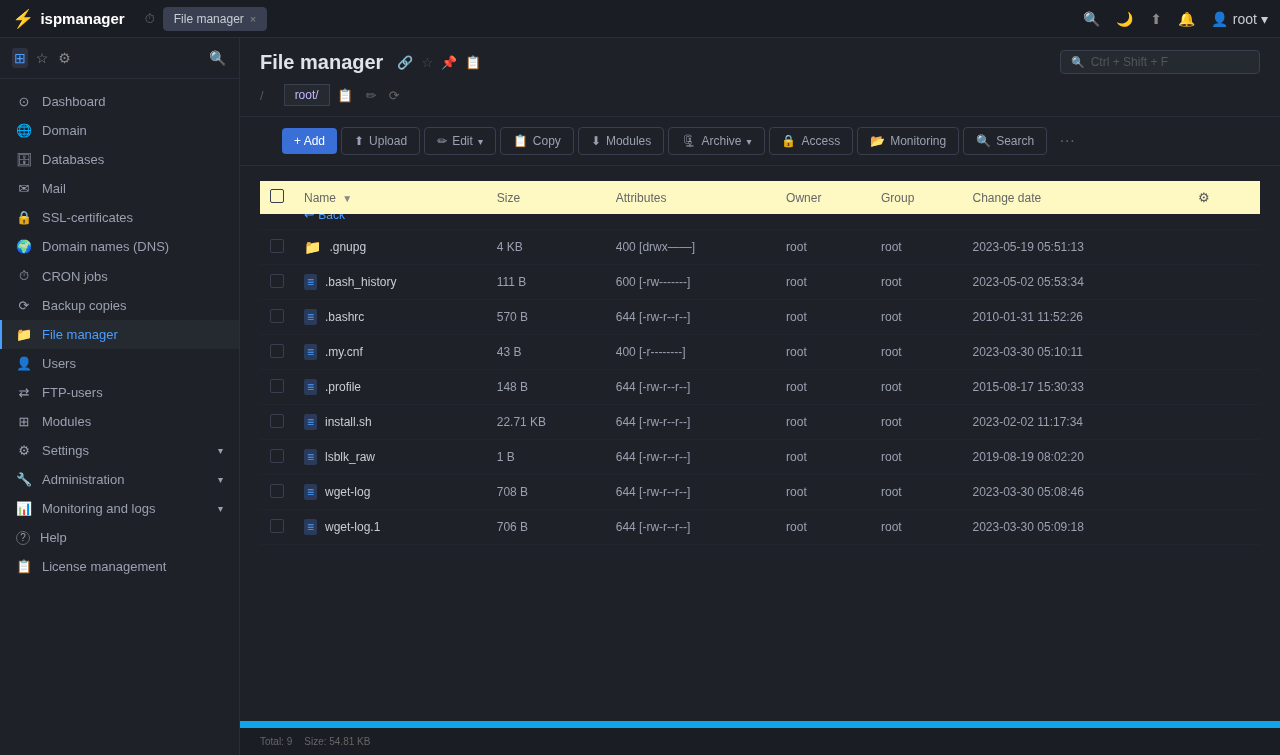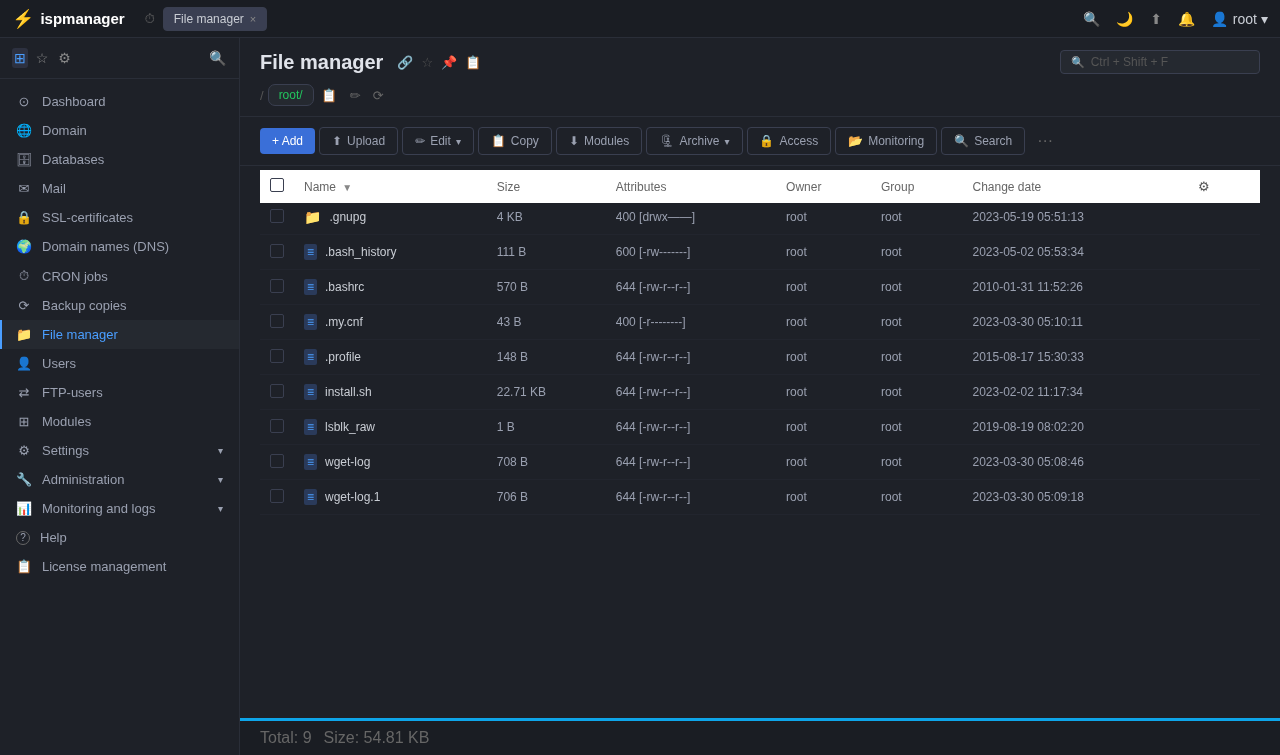--- a/index.html
+++ b/index.html
@@ -39,53 +39,53 @@
     .content-header { padding: 12px 20px 0 20px; border-bottom: 1px solid #2a2e38; flex-shrink: 0; }
     .page-title-row { display: flex; align-items: center; gap: 10px; margin-bottom: 10px; }
     .page-title { font-size: 20px; font-weight: 600; color: #e0e3ea; }
     .title-icons { display: flex; gap: 8px; align-items: center; margin-left: 4px; }
     .title-icon { color: #555; cursor: pointer; font-size: 13px; }
     .search-box { margin-left: auto; display: flex; align-items: center; background: #252930; border: 1px solid #3a3f50; border-radius: 4px; padding: 4px 10px; gap: 6px; color: #666; font-size: 12px; width: 200px; }
 
     
     .breadcrumb { display: flex; align-items: center; gap: 4px; margin-bottom: 10px; }
     .breadcrumb-sep { color: #555; }
-    .breadcrumb-item { background: #252930; border: 1px solid #3a3f50; border-radius: 7px; padding: 3px 10px; font-size: 12px; color: #22c55e; cursor: pointer; }
+    .breadcrumb-item { background: #252930; border: 1px solid #3a3f50; border-radius: 0; padding: 3px 10px; font-size: 12px; color: #c4b5fd; cursor: pointer; margin-left: 16px; }
     .breadcrumb-actions { display: flex; gap: 4px; }
     .breadcrumb-btn { background: transparent; border: none; color: #666; cursor: pointer; font-size: 13px; padding: 2px 4px; }
 
     
     .toolbar { display: flex; align-items: center; gap: 4px; padding: 10px 20px; border-bottom: 1px solid #2a2e38; flex-shrink: 0; flex-wrap: wrap; }
     .btn { display: flex; align-items: center; gap: 5px; padding: 6px 12px; border-radius: 4px; border: none; cursor: pointer; font-size: 12px; font-weight: 500; }
-    .btn-primary { background: #3a6fd8; color: #fff; }
+    .btn-primary { background: #3a6fd8; color: #fff; margin-left: 22px; }
     .btn-default { background: transparent; color: #9aa0b0; border: 1px solid #3a3f50; }
     .btn-chevron { font-size: 10px; }
     .toolbar-more { margin-left: 4px; background: transparent; border: none; color: #666; cursor: pointer; font-size: 16px; padding: 4px; }
 
     
     .file-table-wrapper { flex: 1; overflow-y: auto; padding: 0 20px; }
     .file-table { width: 100%; border-collapse: collapse; }
-    .file-table th { text-align: left; padding: 8px 10px; color: #666; font-weight: 500; font-size: 12px; border-bottom: 1px solid #2a2e38; position: sticky; top: 4px; background: #ffffff; }
+    .file-table th { text-align: left; padding: 8px 10px; color: #666; font-weight: 500; font-size: 12px; border-bottom: 1px solid #2a2e38; position: sticky; top: 15px; background: #fef9c3; }
     .file-table th:first-child { width: 30px; }
     .file-table td { padding: 7px 10px; border-bottom: 1px solid #22252e; color: #9aa0b0; font-size: 12px; }
     .file-table .name-col { display: flex; align-items: center; gap: 8px; color: #c9cdd4; }
     .file-icon-folder { color: #e8a428; font-size: 14px; }
     .file-icon-doc { color: #4a9eff; font-size: 12px; background: #2a3a5a; border-radius: 2px; padding: 1px 3px; }
     .row-actions { display: flex; gap: 2px; opacity: 0; }
     .row-action-btn { background: transparent; border: none; color: #666; cursor: pointer; font-size: 14px; padding: 2px 4px; }
     .back-row td { color: #4a9eff; }
     .back-icon { color: #4a9eff; font-size: 13px; }
     .sort-icon { margin-left: 3px; font-size: 10px; color: #888; }
     .th-gear { text-align: right; }
     .th-gear-icon { font-size: 13px; color: #555; cursor: pointer; }
     input[type="checkbox"] { appearance: none; width: 14px; height: 14px; border: 1px solid #3a3f50; border-radius: 2px; background: transparent; cursor: pointer; }
     input[type="checkbox"]:checked { background: #3a6fd8; border-color: #3a6fd8; }
 
     
-    .status-bar { padding: 8px 20px; border-top: 3px solid #0ea5e9; background: #1a1d23; color: #666; font-size: 16px; display: flex; gap: 12px; flex-shrink: 0; }
+    .status-bar { padding: 8px 20px; border-top: 7px solid #0ea5e9; background: #1a1d23; color: #666; font-size: 10px; display: flex; gap: 12px; flex-shrink: 0; }
 
     
     ::-webkit-scrollbar { width: 6px; }
     ::-webkit-scrollbar-track { background: #1a1d23; }
     ::-webkit-scrollbar-thumb { background: #3a3f50; border-radius: 3px; }
   </style>
 </head>
 <body>
 
 <div class="topbar">
@@ -276,20 +276,27 @@
             <th>Size</th>
             <th>Attributes</th>
             <th>Owner</th>
             <th>Group</th>
             <th>Change date</th>
             <th class="th-gear"><span class="th-gear-icon">⚙</span></th>
           </tr>
         </thead>
         <tbody id="file-table-body">
 
+          <tr class="back-row">
+            <td></td>
+            <td colspan="7">
+              <span class="back-icon">↩</span>
+              <span style="color:#4a9eff;cursor:pointer">Back</span>
+            </td>
+          </tr>
         <tr>
       <td><input type="checkbox" style=""></td>
       <td>
         <div class="name-col">
           <span class="file-icon-folder">📁</span>
           <span style="cursor:pointer">.gnupg</span>
         </div>
       </td>
       <td>4 KB</td>
       <td>400 [drwx——]</td>

